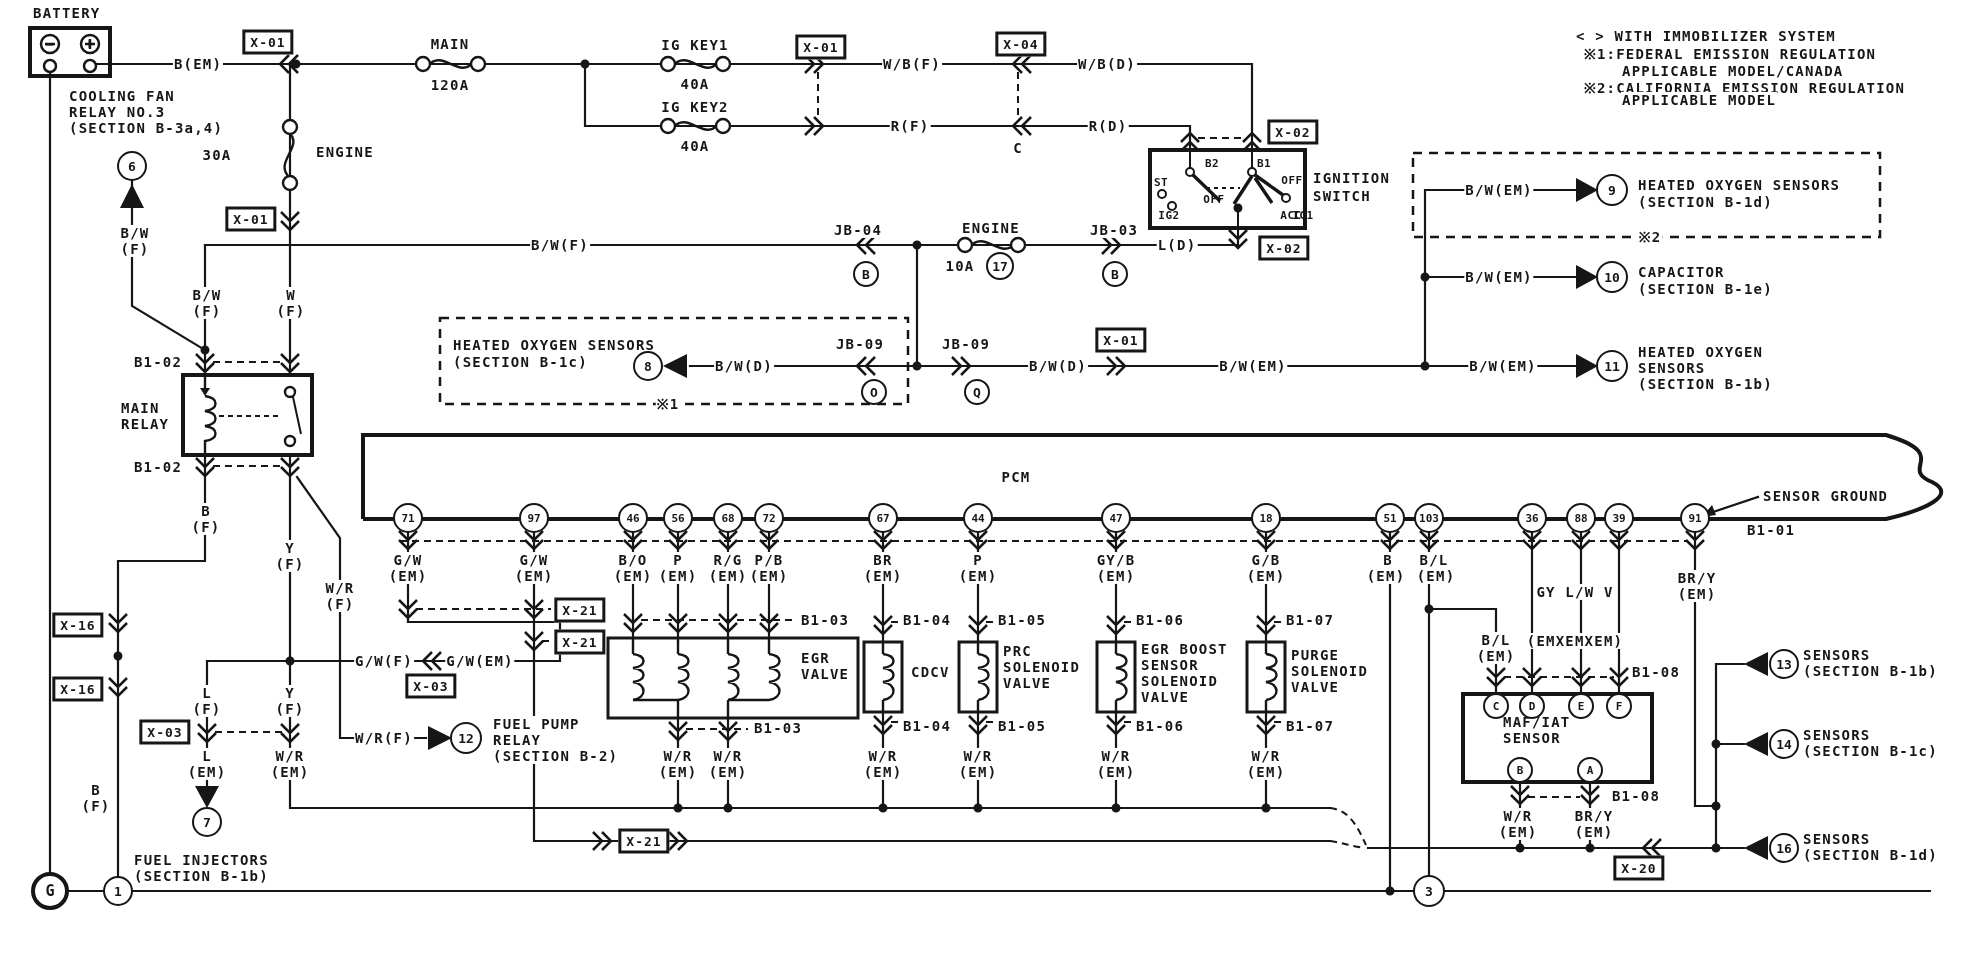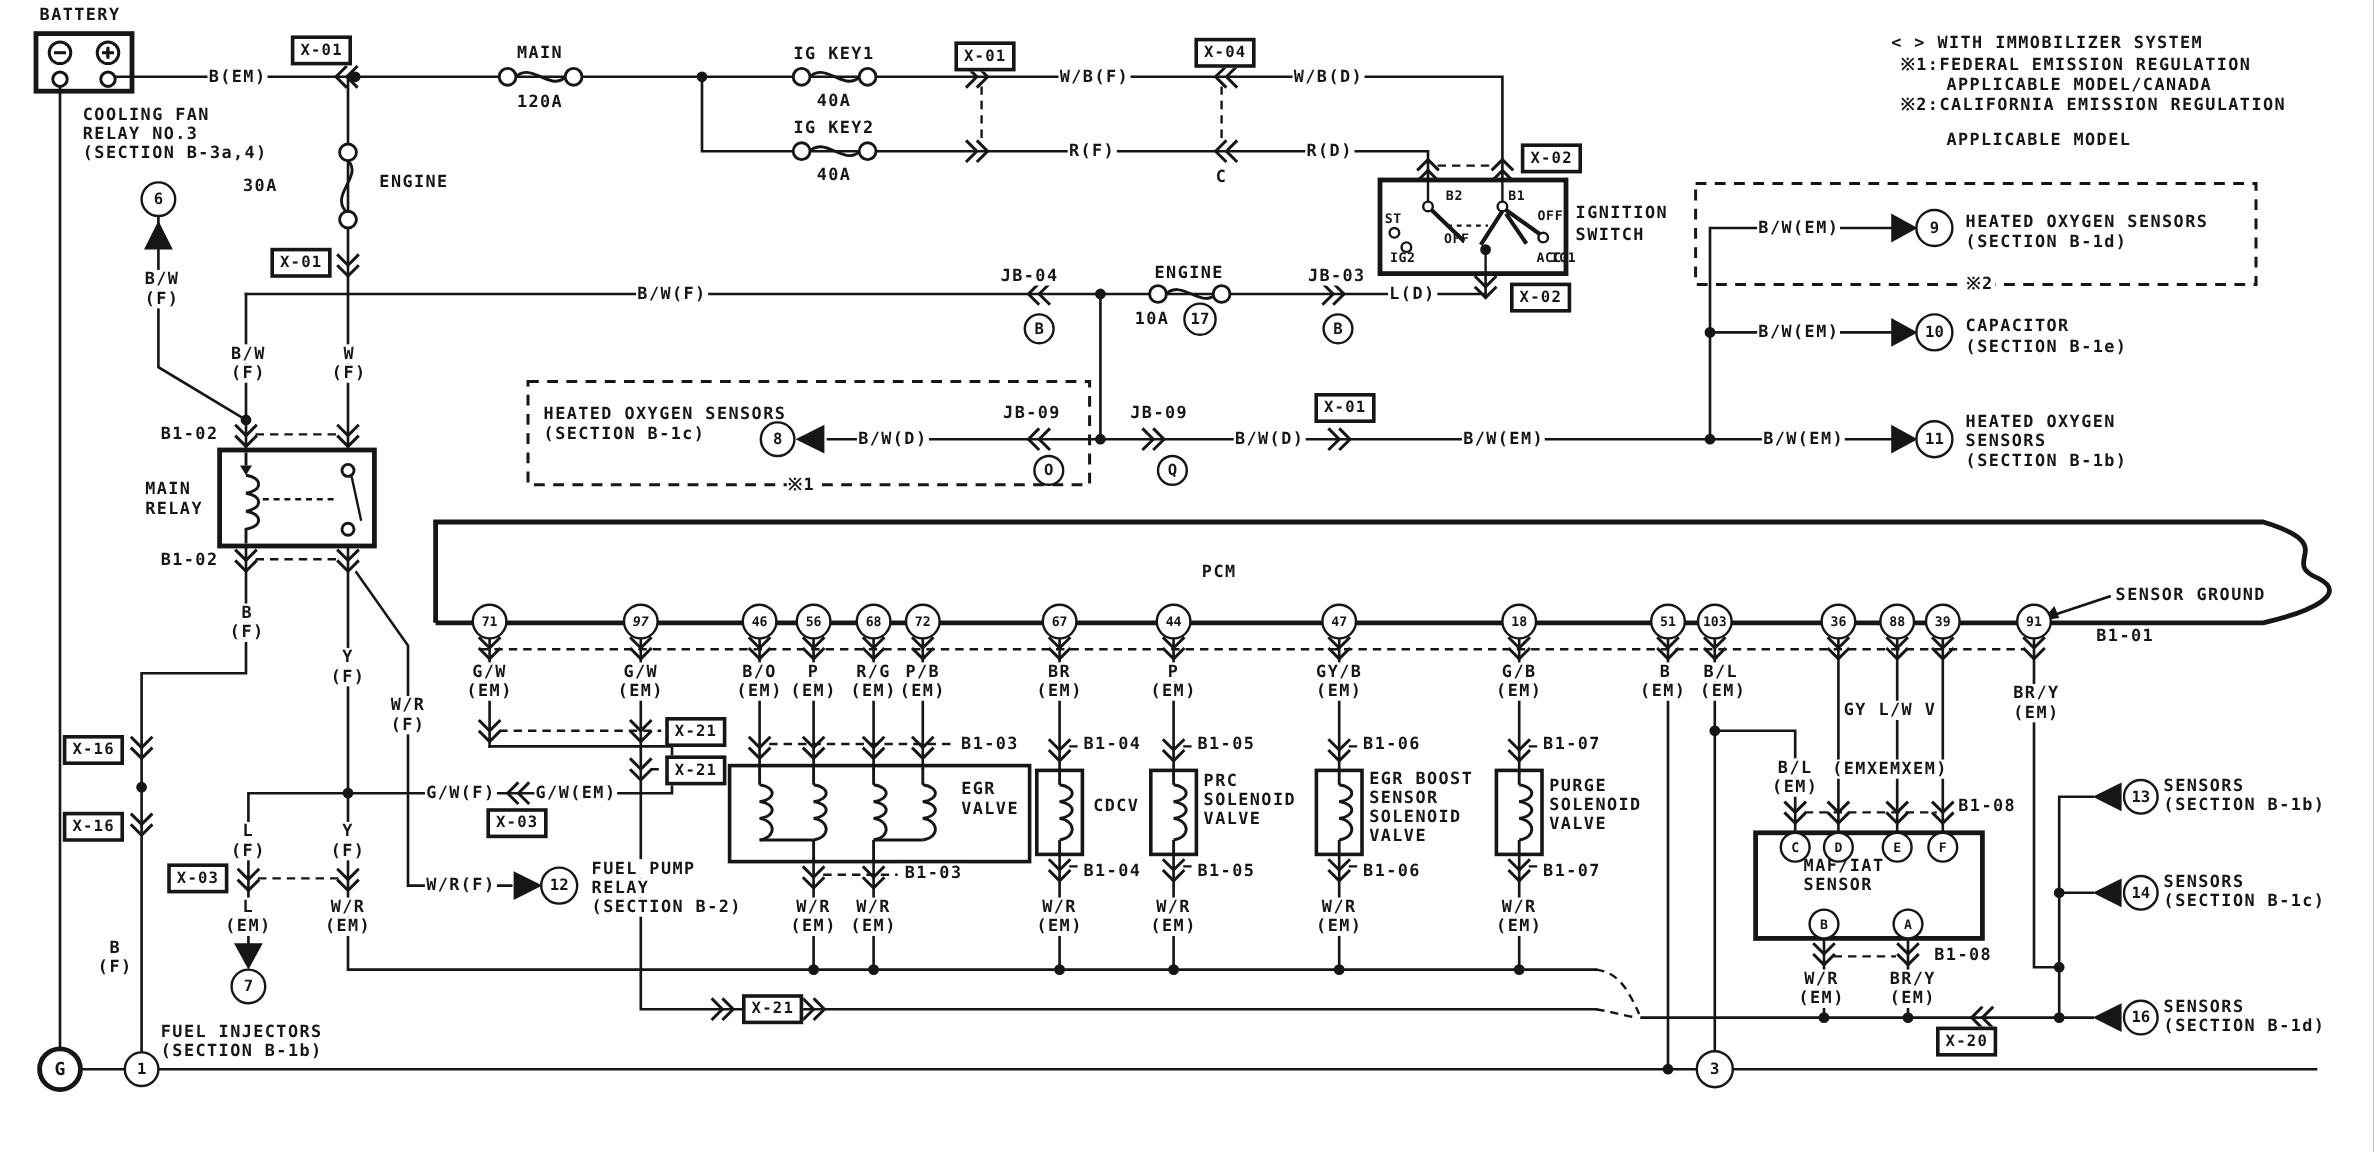--- a/index.html
+++ b/index.html
@@ -103,21 +103,21 @@
         <path d="M296,64 m-4.5,0 a4.5,4.5 0 1,0 9,0 a4.5,4.5 0 1,0 -9,0 M585,64 m-4.5,0 a4.5,4.5 0 1,0 9,0 a4.5,4.5 0 1,0 -9,0 M917,245 m-4.5,0 a4.5,4.5 0 1,0 9,0 a4.5,4.5 0 1,0 -9,0 M917,366 m-4.5,0 a4.5,4.5 0 1,0 9,0 a4.5,4.5 0 1,0 -9,0 M1425,277 m-4.5,0 a4.5,4.5 0 1,0 9,0 a4.5,4.5 0 1,0 -9,0 M1425,366 m-4.5,0 a4.5,4.5 0 1,0 9,0 a4.5,4.5 0 1,0 -9,0 M118,656 m-4.5,0 a4.5,4.5 0 1,0 9,0 a4.5,4.5 0 1,0 -9,0 M290,661 m-4.5,0 a4.5,4.5 0 1,0 9,0 a4.5,4.5 0 1,0 -9,0 M1429,609 m-4.5,0 a4.5,4.5 0 1,0 9,0 a4.5,4.5 0 1,0 -9,0 M678,808 m-4.5,0 a4.5,4.5 0 1,0 9,0 a4.5,4.5 0 1,0 -9,0 M728,808 m-4.5,0 a4.5,4.5 0 1,0 9,0 a4.5,4.5 0 1,0 -9,0 M883,808 m-4.5,0 a4.5,4.5 0 1,0 9,0 a4.5,4.5 0 1,0 -9,0 M978,808 m-4.5,0 a4.5,4.5 0 1,0 9,0 a4.5,4.5 0 1,0 -9,0 M1116,808 m-4.5,0 a4.5,4.5 0 1,0 9,0 a4.5,4.5 0 1,0 -9,0 M1266,808 m-4.5,0 a4.5,4.5 0 1,0 9,0 a4.5,4.5 0 1,0 -9,0 M1390,891 m-4.5,0 a4.5,4.5 0 1,0 9,0 a4.5,4.5 0 1,0 -9,0 M1520,848 m-4.5,0 a4.5,4.5 0 1,0 9,0 a4.5,4.5 0 1,0 -9,0 M1590,848 m-4.5,0 a4.5,4.5 0 1,0 9,0 a4.5,4.5 0 1,0 -9,0 M1716,806 m-4.5,0 a4.5,4.5 0 1,0 9,0 a4.5,4.5 0 1,0 -9,0 M1716,744 m-4.5,0 a4.5,4.5 0 1,0 9,0 a4.5,4.5 0 1,0 -9,0 M1716,848 m-4.5,0 a4.5,4.5 0 1,0 9,0 a4.5,4.5 0 1,0 -9,0 M205,350 m-4.5,0 a4.5,4.5 0 1,0 9,0 a4.5,4.5 0 1,0 -9,0 " stroke="none" fill="#161616" stroke-width="1"></path>
         <path d="M132,184 L120,208 L144,208 Z M195,786 L219,786 L207,808 Z M428,726 L428,750 L452,738 Z M663,366 L687,354 L687,378 Z M1576,178 L1576,202 L1598,190 Z M1576,265 L1576,289 L1598,277 Z M1576,354 L1576,378 L1598,366 Z M1744,664 L1768,652 L1768,676 Z M1744,744 L1768,732 L1768,756 Z M1744,848 L1768,836 L1768,860 Z M1702,517 L1712,505 L1716,515 Z M200,388 L210,388 L205,396 Z " stroke="none" fill="#161616" stroke-width="1"></path>
         <path d="M633,654 C647,656 647,666 633,668 C647,670 647,680 633,682 C647,684 647,698 633,700 M678,654 C692,656 692,666 678,668 C692,670 692,680 678,682 C692,684 692,698 678,700 M728,654 C742,656 742,666 728,668 C742,670 742,680 728,682 C742,684 742,698 728,700 M769,654 C783,656 783,666 769,668 C783,670 783,680 769,682 C783,684 783,698 769,700 M883,654 C897,656 897,666 883,668 C897,670 897,680 883,682 C897,684 897,698 883,700 M978,654 C992,656 992,666 978,668 C992,670 992,680 978,682 C992,684 992,698 978,700 M1116,654 C1130,656 1130,666 1116,668 C1130,670 1130,680 1116,682 C1130,684 1130,698 1116,700 M1266,654 C1280,656 1280,666 1266,668 C1280,670 1280,680 1266,682 C1280,684 1280,698 1266,700 " stroke="#161616" fill="none" stroke-width="2.4"></path>
         <path d="M45,44 H55 M85,44 H95 M90,39 V49" stroke="#161616" fill="none" stroke-width="2.5"></path>
       </g>
   </svg>
 <div class="lbl left" style="left: 1575px; top: 36px;">&lt; &gt; WITH IMMOBILIZER SYSTEM</div>
     <div class="lbl left" style="left: 1583px; top: 54px;">※1:FEDERAL EMISSION REGULATION</div>
     <div class="lbl left" style="left: 1621px; top: 71px;">APPLICABLE MODEL/CANADA</div>
     <div class="lbl left" style="left: 1583px; top: 88px;">※2:CALIFORNIA EMISSION REGULATION</div>
-    <div class="lbl left" style="left: 1621px; top: 117px;">APPLICABLE MODEL</div>
+    <div class="lbl left" style="left: 1621px; top: 100px;">APPLICABLE MODEL</div>
     <div class="lbl left" style="left: 32px; top: 13px;">BATTERY</div>
     <div class="lbl ctr nobg" style="left: 50px; top: 44px;">−</div>
     <div class="lbl ctr nobg" style="left: 90px; top: 44px;">+</div>
     <div class="lbl ctr" style="left: 198px; top: 64px;">B(EM)</div>
     <div class="lbl ctr" style="left: 450px; top: 44px;">MAIN</div>
     <div class="lbl ctr" style="left: 450px; top: 85px;">120A</div>
     <div class="lbl ctr" style="left: 695px; top: 45px;">IG KEY1</div>
     <div class="lbl ctr" style="left: 695px; top: 84px;">40A</div>
     <div class="lbl ctr" style="left: 695px; top: 107px;">IG KEY2</div>
     <div class="lbl ctr" style="left: 695px; top: 146px;">40A</div>
@@ -309,21 +309,21 @@
     <div class="circ" style="left: 1784px; top: 848px; width: 26px; height: 26px;">16</div>
     <div class="circ" style="left: 1000px; top: 266px; width: 24px; height: 24px;">17</div>
     <div class="circ" style="left: 118px; top: 891px; width: 26px; height: 26px;">1</div>
     <div class="circ" style="left: 1429px; top: 891px; width: 28px; height: 28px;">3</div>
     <div class="circ thick" style="left: 50px; top: 891px; width: 30px; height: 30px;">G</div>
     <div class="circ" style="left: 866px; top: 274px; width: 22px; height: 22px;">B</div>
     <div class="circ" style="left: 1115px; top: 274px; width: 22px; height: 22px;">B</div>
     <div class="circ" style="left: 874px; top: 392px; width: 22px; height: 22px;">O</div>
     <div class="circ" style="left: 977px; top: 392px; width: 22px; height: 22px;">Q</div>
     <div class="pin" style="left: 408px; top: 518px; width: 26px; height: 26px;">71</div>
-    <div class="pin" style="left: 534px; top: 518px; width: 26px; height: 26px; font-style: italic;">97</div>
+    <div class="pin" style="left: 534px; top: 518px; width: 26px; height: 26px;">97</div>
     <div class="pin" style="left: 633px; top: 518px; width: 26px; height: 26px;">46</div>
     <div class="pin" style="left: 678px; top: 518px; width: 26px; height: 26px;">56</div>
     <div class="pin" style="left: 728px; top: 518px; width: 26px; height: 26px;">68</div>
     <div class="pin" style="left: 769px; top: 518px; width: 26px; height: 26px;">72</div>
     <div class="pin" style="left: 883px; top: 518px; width: 26px; height: 26px;">67</div>
     <div class="pin" style="left: 978px; top: 518px; width: 26px; height: 26px;">44</div>
     <div class="pin" style="left: 1116px; top: 518px; width: 26px; height: 26px;">47</div>
     <div class="pin" style="left: 1266px; top: 518px; width: 26px; height: 26px;">18</div>
     <div class="pin" style="left: 1390px; top: 518px; width: 26px; height: 26px;">51</div>
     <div class="pin" style="left: 1429px; top: 518px; width: 26px; height: 26px;">103</div>

